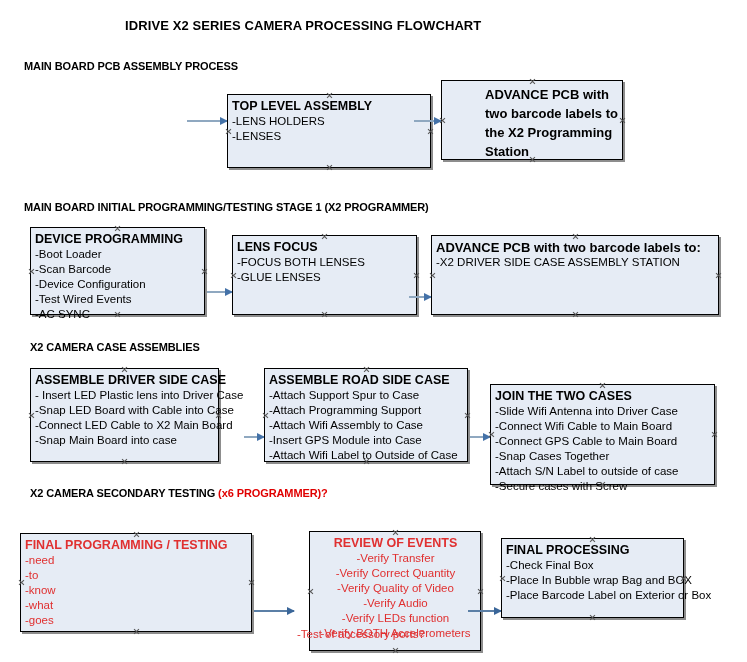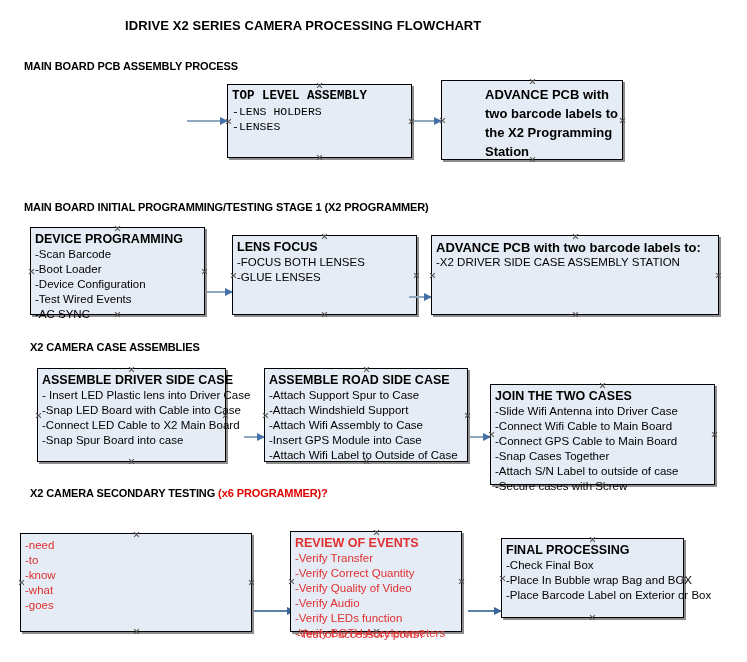--- a/index.html
+++ b/index.html
@@ -135,21 +135,21 @@
 
   <div class="section-title" style="left:24px; top:60px;">
     <span>MAIN BOARD PCB ASSEMBLY PROCESS</span>
   </div>
 
 
   <div class="conn" style="left:187px; top:120px; width:40px;">
     <span class="arrow"></span>
   </div>
 
-  <div class="node" style="left:227px; top:84px; width:185px; height:74px;font-family:Liberation Mono, monospace;">
+  <div class="node" style="left:227px; top:94px; width:204px; height:74px;">
     <div class="node-title">TOP LEVEL ASSEMBLY</div>
     <div class="node-line">-LENS HOLDERS</div>
     <div class="node-line">-LENSES</div>
     <span class="handle h-top"></span>
     <span class="handle h-bottom"></span>
     <span class="handle h-left"></span>
     <span class="handle h-right"></span>
   </div>
 
   <div class="conn" style="left:414px; top:120px; width:27px;">
@@ -163,22 +163,22 @@
     <span class="handle h-left"></span>
     <span class="handle h-right"></span>
   </div>
 
   <div class="section-title" style="left:24px; top:201px;">
     <span>MAIN BOARD INITIAL PROGRAMMING/TESTING STAGE 1 (X2 PROGRAMMER)</span>
   </div>
 
   <div class="node" style="left:30px; top:227px; width:175px; height:88px;">
     <div class="node-title">DEVICE PROGRAMMING</div>
+    <div class="node-line">-Boot Loader</div>
     <div class="node-line">-Scan Barcode</div>
-    <div class="node-line">-Boot Loader</div>
     <div class="node-line">-Device Configuration</div>
     <div class="node-line">-Test Wired Events</div>
     <div class="node-line">-AC SYNC</div>
     <span class="handle h-top"></span>
     <span class="handle h-bottom"></span>
     <span class="handle h-left"></span>
     <span class="handle h-right"></span>
   </div>
 
   <div class="conn" style="left:207px; top:291px; width:25px;">
@@ -205,40 +205,40 @@
     <span class="handle h-top"></span>
     <span class="handle h-bottom"></span>
     <span class="handle h-left"></span>
     <span class="handle h-right"></span>
   </div>
 
   <div class="section-title" style="left:30px; top:341px;">
     <span>X2 CAMERA CASE ASSEMBLIES</span>
   </div>
 
-  <div class="node" style="left:37px; top:368px; width:189px; height:94px;">
+  <div class="node" style="left:30px; top:368px; width:189px; height:94px;">
     <div class="node-title">ASSEMBLE DRIVER SIDE CASE</div>
     <div class="node-line">- Insert LED Plastic lens into Driver Case</div>
     <div class="node-line">-Snap LED Board with Cable into Case</div>
     <div class="node-line">-Connect LED Cable to X2 Main Board</div>
-    <div class="node-line">-Snap Spur Board into case</div>
+    <div class="node-line">-Snap Main Board into case</div>
     <span class="handle h-top"></span>
     <span class="handle h-bottom"></span>
     <span class="handle h-left"></span>
     <span class="handle h-right"></span>
   </div>
 
   <div class="conn" style="left:244px; top:436px; width:20px;">
     <span class="arrow"></span>
   </div>
 
   <div class="node" style="left:264px; top:368px; width:204px; height:94px;">
     <div class="node-title">ASSEMBLE ROAD SIDE CASE</div>
     <div class="node-line">-Attach Support Spur to Case</div>
-    <div class="node-line">-Attach Windshield Support</div>
+    <div class="node-line">-Attach Programming Support</div>
     <div class="node-line">-Attach Wifi Assembly to Case</div>
     <div class="node-line">-Insert GPS Module into Case</div>
     <div class="node-line">-Attach Wifi Label to Outside of Case</div>
     <span class="handle h-top"></span>
     <span class="handle h-bottom"></span>
     <span class="handle h-left"></span>
     <span class="handle h-right"></span>
   </div>
 
   <div class="conn" style="left:470px; top:436px; width:20px;">
@@ -257,36 +257,37 @@
     <span class="handle h-bottom"></span>
     <span class="handle h-left"></span>
     <span class="handle h-right"></span>
   </div>
 
   <div class="section-title" style="left:30px; top:487px;">
     <span>X2 CAMERA SECONDARY TESTING </span><span class="accent">(x6 PROGRAMMER)?</span>
   </div>
 
   <div class="node redtext" style="left:20px; top:533px; width:232px; height:99px;">
+    <div class="node-title">FINAL PROGRAMMING / TESTING</div>
     <div class="node-line">-need</div>
     <div class="node-line">-to</div>
     <div class="node-line">-know</div>
     <div class="node-line">-what</div>
     <div class="node-line">-goes</div>
     <span class="handle h-top"></span>
     <span class="handle h-bottom"></span>
     <span class="handle h-left"></span>
     <span class="handle h-right"></span>
   </div>
 
   <div class="conn dark" style="left:254px; top:610px; width:40px;">
     <span class="arrow"></span>
   </div>
 
-  <div class="node redtext" style="left:290px; top:531px; width:172px; height:101px;">
+  <div class="node redtext" style="left:309px; top:531px; width:172px; height:120px;text-align:center;">
     <div class="node-title">REVIEW OF EVENTS</div>
     <div class="node-line">-Verify Transfer</div>
     <div class="node-line">-Verify Correct Quantity</div>
     <div class="node-line">-Verify Quality of Video</div>
     <div class="node-line">-Verify Audio</div>
     <div class="node-line">-Verify LEDs function</div>
     <div class="node-line">-Verify BOTH Accelerometers</div>
     <span class="handle h-top"></span>
     <span class="handle h-bottom"></span>
     <span class="handle h-left"></span>

